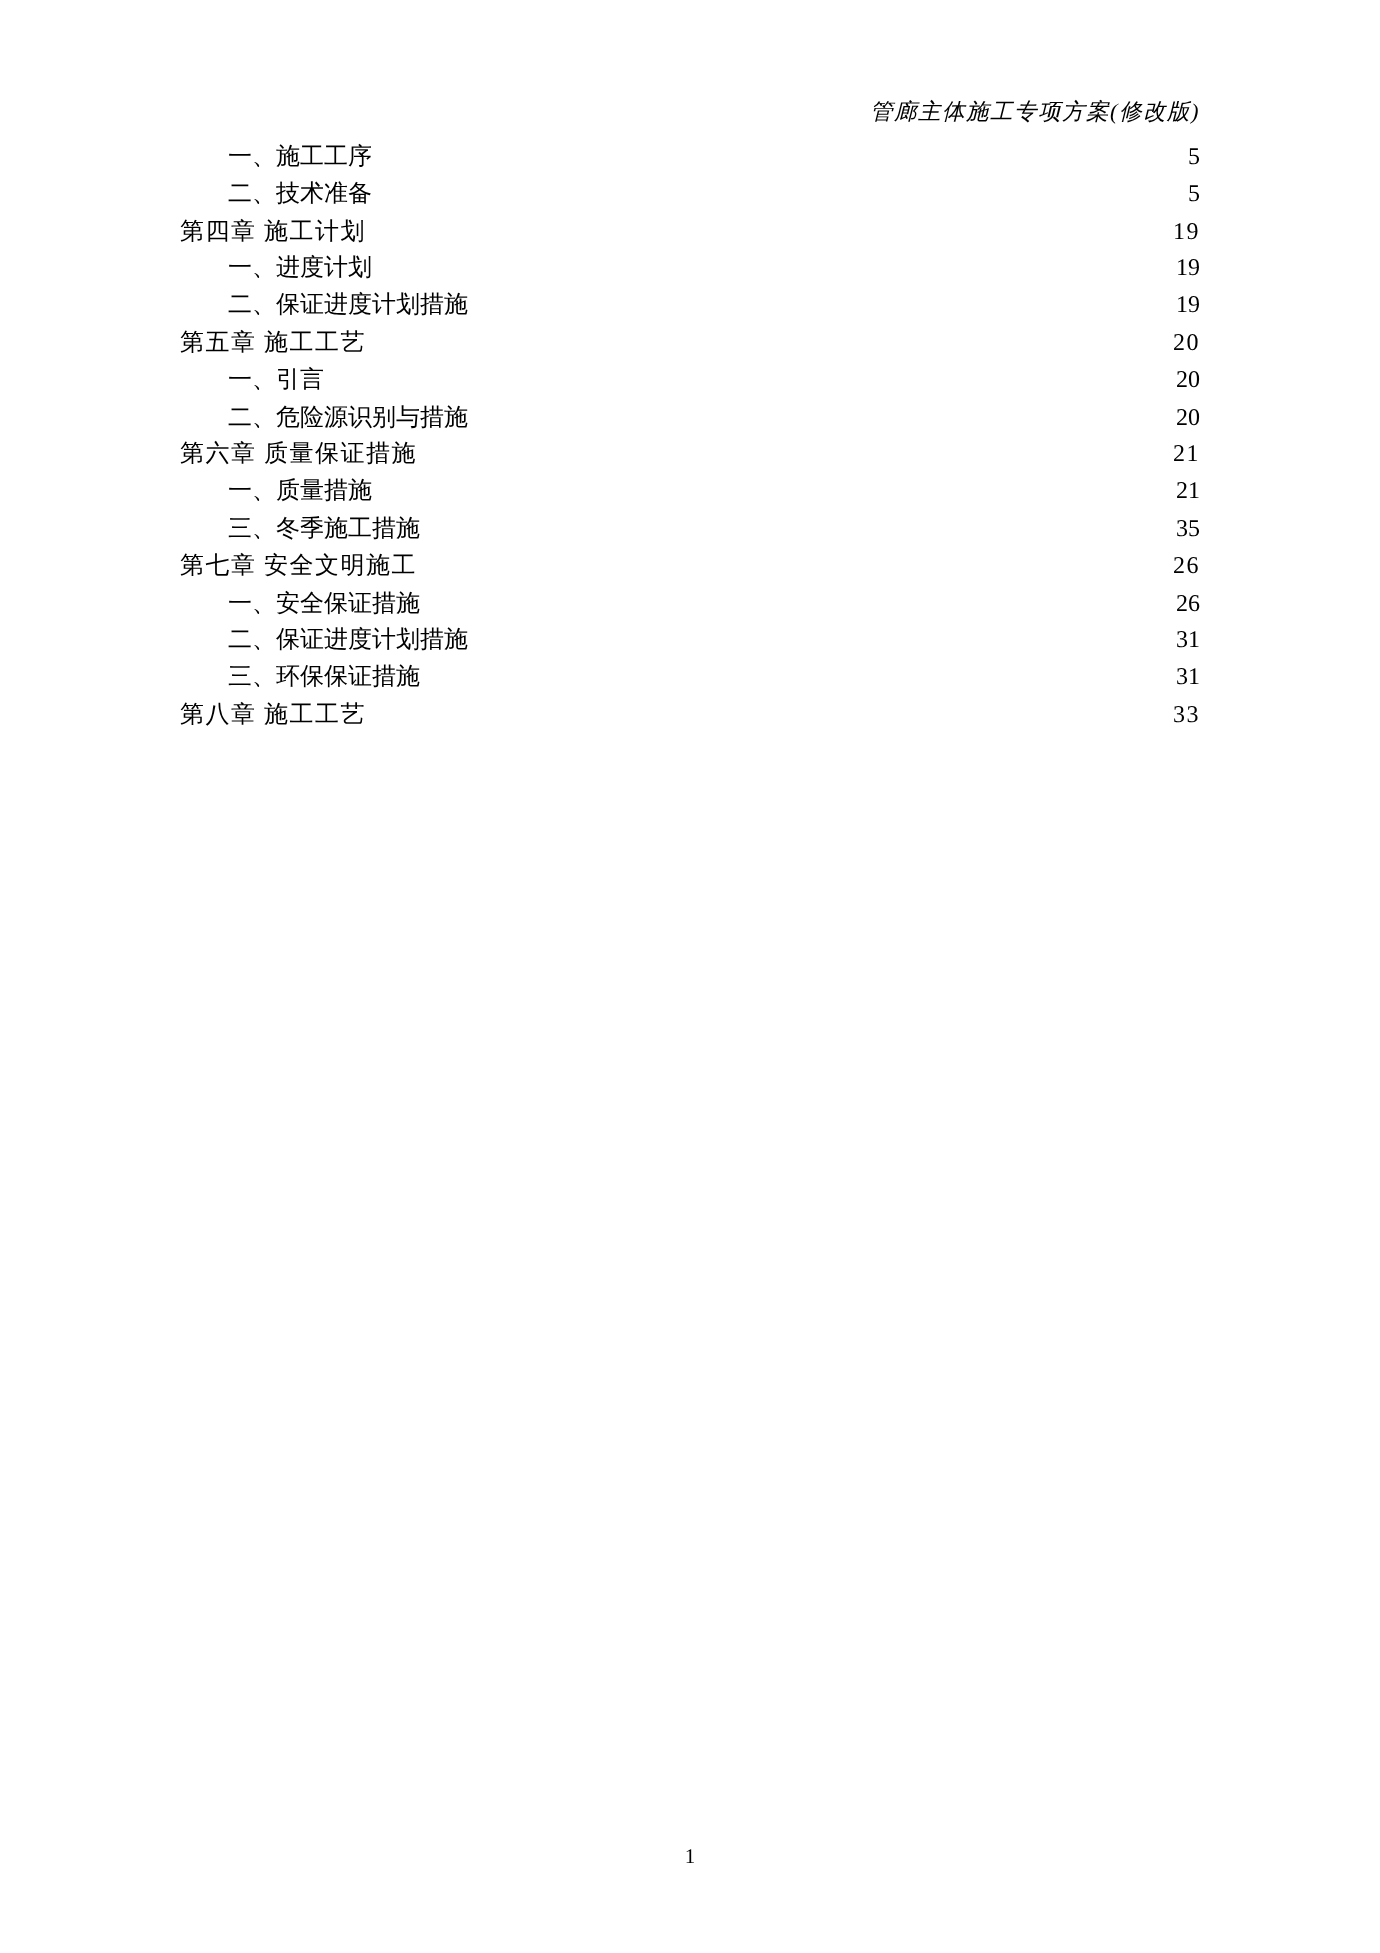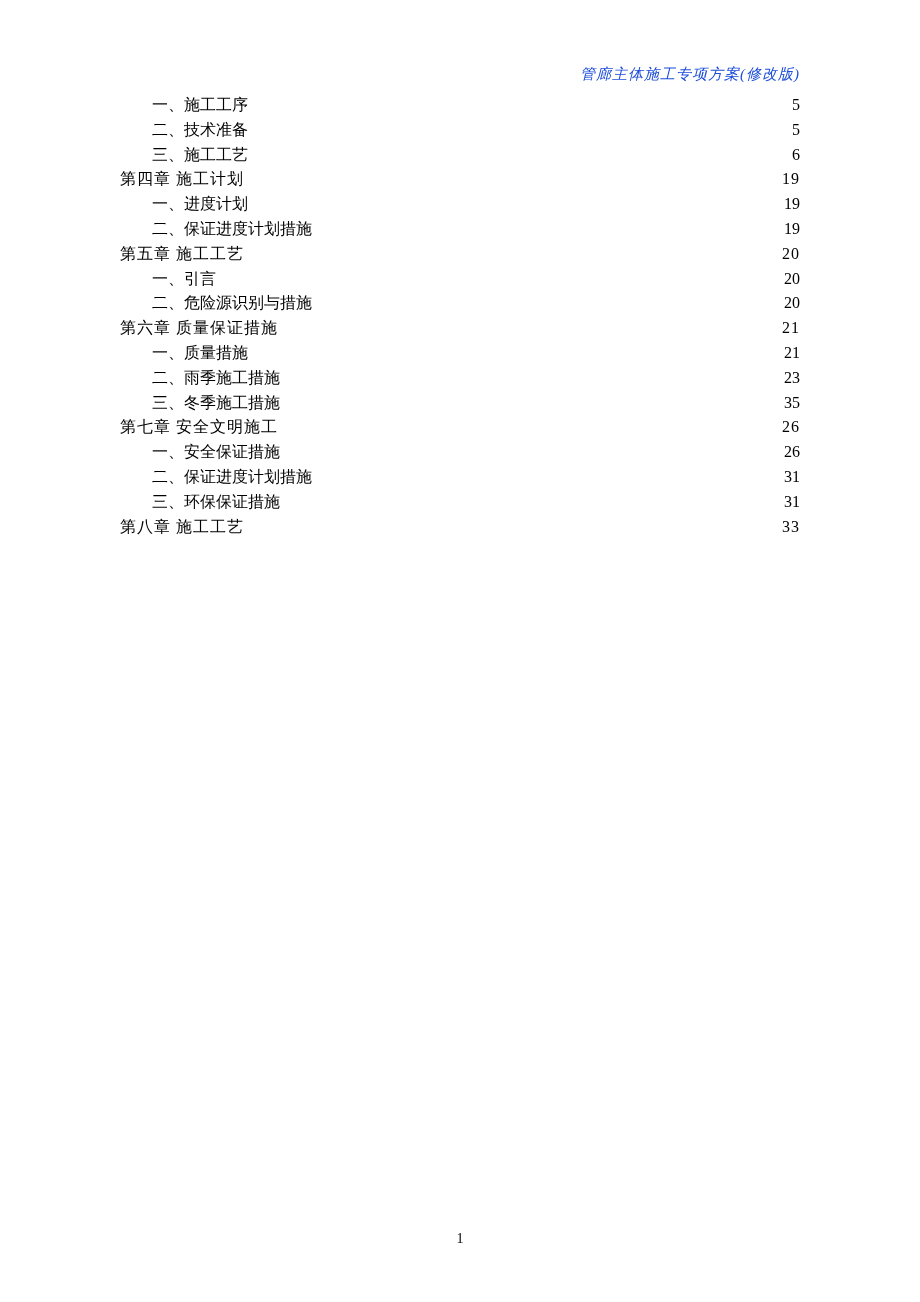--- a/index.html
+++ b/index.html
@@ -18,21 +18,21 @@
       padding: 65px 120px 0 120px;
       position: relative;
       height: 100%;
     }
     .header {
       position: absolute;
       top: 65px;
       right: 120px;
       font-size: 15px;
       font-style: italic;
-      color: #1d4ed8;
+      color: #000000;
       letter-spacing: 1px;
       font-family: Liberation Serif, serif;
     }
     .toc {
       margin-top: 28px;
     }
     .toc-entry {
       display: flex;
       align-items: baseline;
       font-size: 16px;
@@ -89,25 +89,20 @@
       <div class="toc-entry level-2">
         <span class="toc-label">一、施工工序</span>
         <span class="toc-dots"></span>
         <span class="toc-page">5</span>
       </div>
       <div class="toc-entry level-2">
         <span class="toc-label">二、技术准备</span>
         <span class="toc-dots"></span>
         <span class="toc-page">5</span>
       </div>
-      <div class="toc-entry level-2">
-        <span class="toc-label">三、施工工艺</span>
-        <span class="toc-dots"></span>
-        <span class="toc-page">6</span>
-      </div>
       <div class="toc-entry level-1">
         <span class="toc-label"><span class="spaced">第四章</span><span> 施工计划</span></span>
         <span class="toc-dots"></span>
         <span class="toc-page">19</span>
       </div>
       <div class="toc-entry level-2">
         <span class="toc-label">一、进度计划</span>
         <span class="toc-dots"></span>
         <span class="toc-page">19</span>
       </div>
@@ -135,25 +130,20 @@
         <span class="toc-label">第六章 质量保证措施</span>
         <span class="toc-dots"></span>
         <span class="toc-page">21</span>
       </div>
       <div class="toc-entry level-2">
         <span class="toc-label">一、质量措施</span>
         <span class="toc-dots"></span>
         <span class="toc-page">21</span>
       </div>
       <div class="toc-entry level-2">
-        <span class="toc-label">二、雨季施工措施</span>
-        <span class="toc-dots"></span>
-        <span class="toc-page">23</span>
-      </div>
-      <div class="toc-entry level-2">
         <span class="toc-label">三、冬季施工措施</span>
         <span class="toc-dots"></span>
         <span class="toc-page">35</span>
       </div>
       <div class="toc-entry level-1">
         <span class="toc-label">第七章 安全文明施工</span>
         <span class="toc-dots"></span>
         <span class="toc-page">26</span>
       </div>
       <div class="toc-entry level-2">

